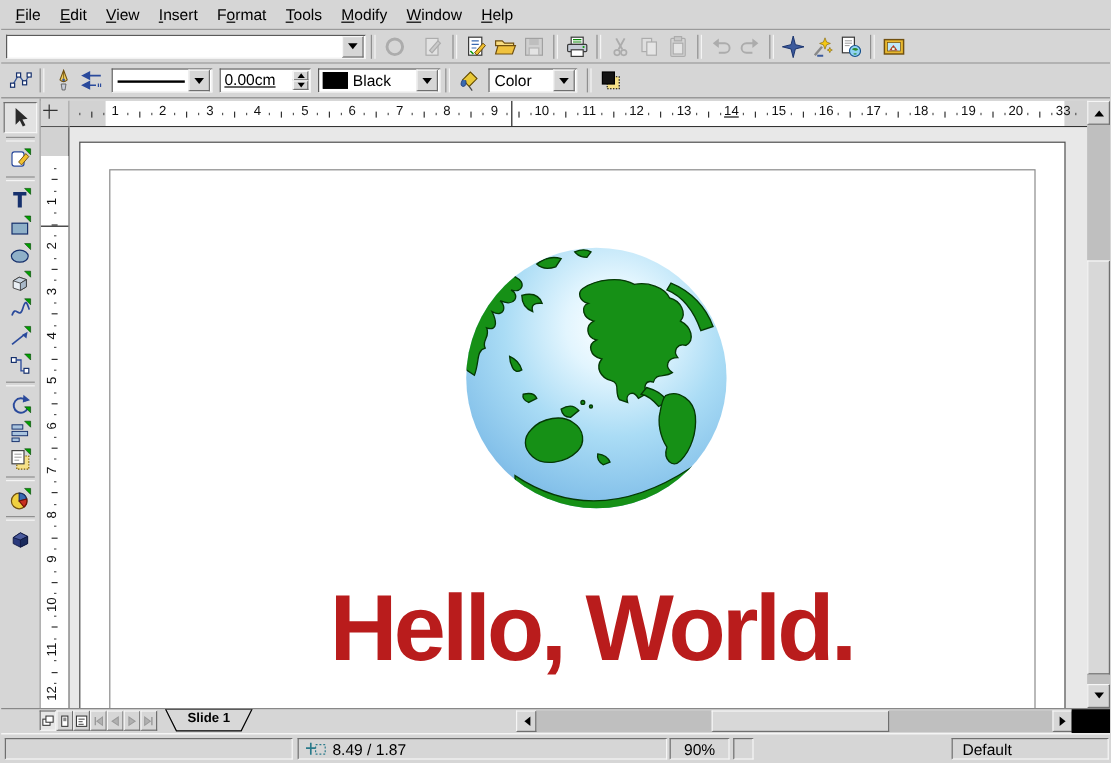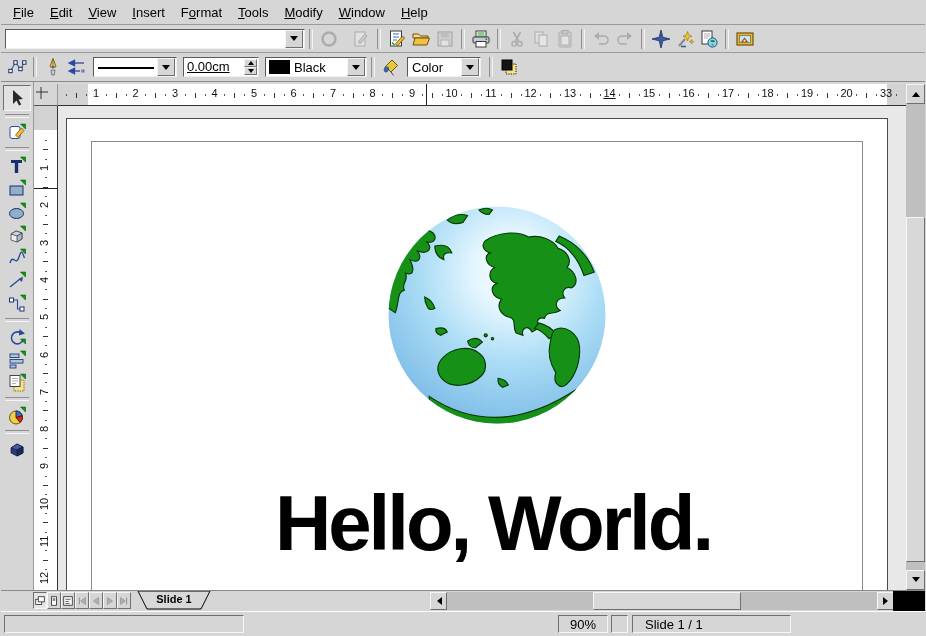--- a/index.html
+++ b/index.html
@@ -47,21 +47,21 @@
   .tickv{position:absolute;height:1px;width:5px;left:9px;background:#333;}
   .dotv{position:absolute;height:1px;width:2px;left:11px;background:#555;}
   #hind{position:absolute;top:0;width:1px;height:22px;background:#222;left:368px;}
   #vind{position:absolute;left:0;height:1px;width:24px;background:#222;top:82px;}
   
   #canvas{left:58px;top:106px;width:848px;height:484px;background:#e8e8e8;overflow:hidden;}
   #page{position:absolute;left:8px;top:12px;width:822px;height:560px;background:#fff;border:1px solid #4a4a4a;box-sizing:border-box;}
   #marginrect{position:absolute;left:33px;top:35px;width:770px;height:540px;border:1px solid #8a8a8a;}
   #globe{position:absolute;left:326px;top:96px;width:226px;height:226px;}
   #slidetitle{position:absolute;left:135px;top:378px;width:600px;text-align:center;
-    font-weight:bold;font-size:78px;line-height:1;letter-spacing:-3px;color:#000000;white-space:nowrap;}
+    font-weight:bold;font-size:78px;line-height:1;letter-spacing:-3px;color:#b91c1c;white-space:nowrap;}
   
   #vscroll{left:906px;top:84px;width:19px;height:506px;background:#bfbfbf;}
   .sbtn{background:#d6d6d6;border:1px solid;border-color:#f6f6f6 #6f6f6f #6f6f6f #f6f6f6;display:flex;align-items:center;justify-content:center;box-sizing:border-box;}
   .tri-up{width:0;height:0;border:4px solid transparent;border-bottom:5px solid #000;margin-top:-3px;}
   .tri-dn{width:0;height:0;border:4px solid transparent;border-top:5px solid #000;margin-bottom:-3px;}
   .tri-lf{width:0;height:0;border:4px solid transparent;border-right:5px solid #000;margin-left:-3px;}
   .tri-rt{width:0;height:0;border:4px solid transparent;border-left:5px solid #000;margin-right:-3px;}
   .thumb{background:#d8d8d8;border:1px solid;border-color:#f6f6f6 #6f6f6f #6f6f6f #f6f6f6;box-sizing:border-box;}
   
   #tabrow{left:1px;top:590px;width:924px;height:21px;background:#d6d6d6;border-top:1px solid #888;box-sizing:border-box;}
@@ -654,22 +654,29 @@
       <div class="thumb" style="position:absolute;left:163px;top:0;width:148px;height:18px;"></div>
       <div class="sbtn" style="position:absolute;right:0;top:0;width:17px;height:18px;">
           <i class="tri-rt"></i>
         </div>
     </div>
     <div id="blackcorner"></div>
   </div>
 
   <div id="statusbar" class="abs">
     <div class="sfield" style="left:3px;width:240px;"></div>
+    <div class="sfield" style="left:247px;width:308px;padding-left:5px;">
+      <svg viewBox="0 0 18 13" style="width:18px;height:13px;margin-right:5px;">
+          <path d="M5 1 v10 M1 5.5 h8" stroke="#2a7a8a" stroke-width="1.4"></path>
+          <rect x="9" y="2.5" width="8" height="8" fill="none" stroke="#2a7a8a" stroke-width="1" stroke-dasharray="1.6,1.6"></rect>
+        </svg>
+      <span>8.49 / 1.87</span>
+    </div>
     <div class="sfield" style="left:557px;width:50px;justify-content:center;">
         <span>90%</span>
       </div>
     <div class="sfield" style="left:610px;width:17px;"></div>
-    <div class="sfield" style="left:631px;width:159px;padding-left:12px;">
-        <span>Slide 1 / 1</span>
+    <div class="sfield" style="left:792px;width:131px;padding-left:8px;">
+        <span>Default</span>
       </div>
   </div>
 
 </div>
 
 </body></html>

